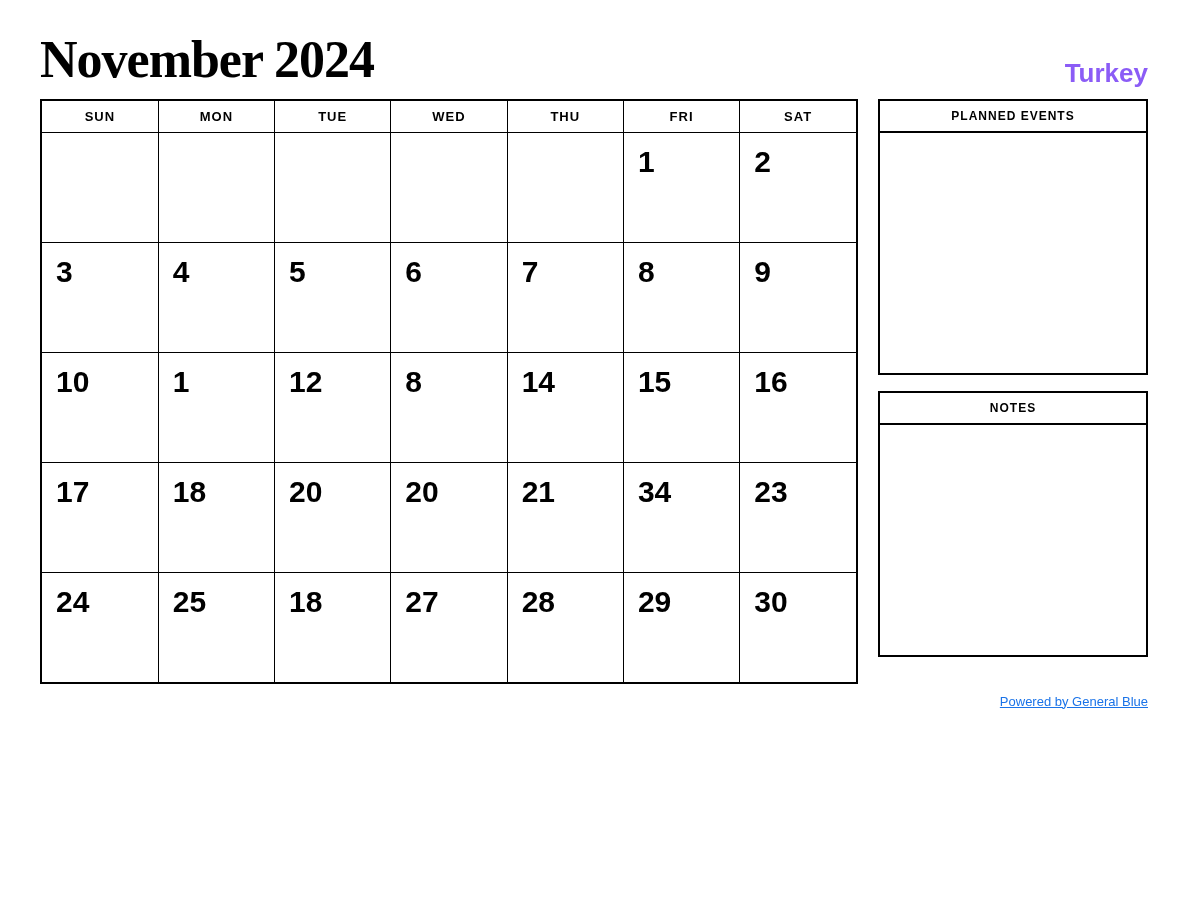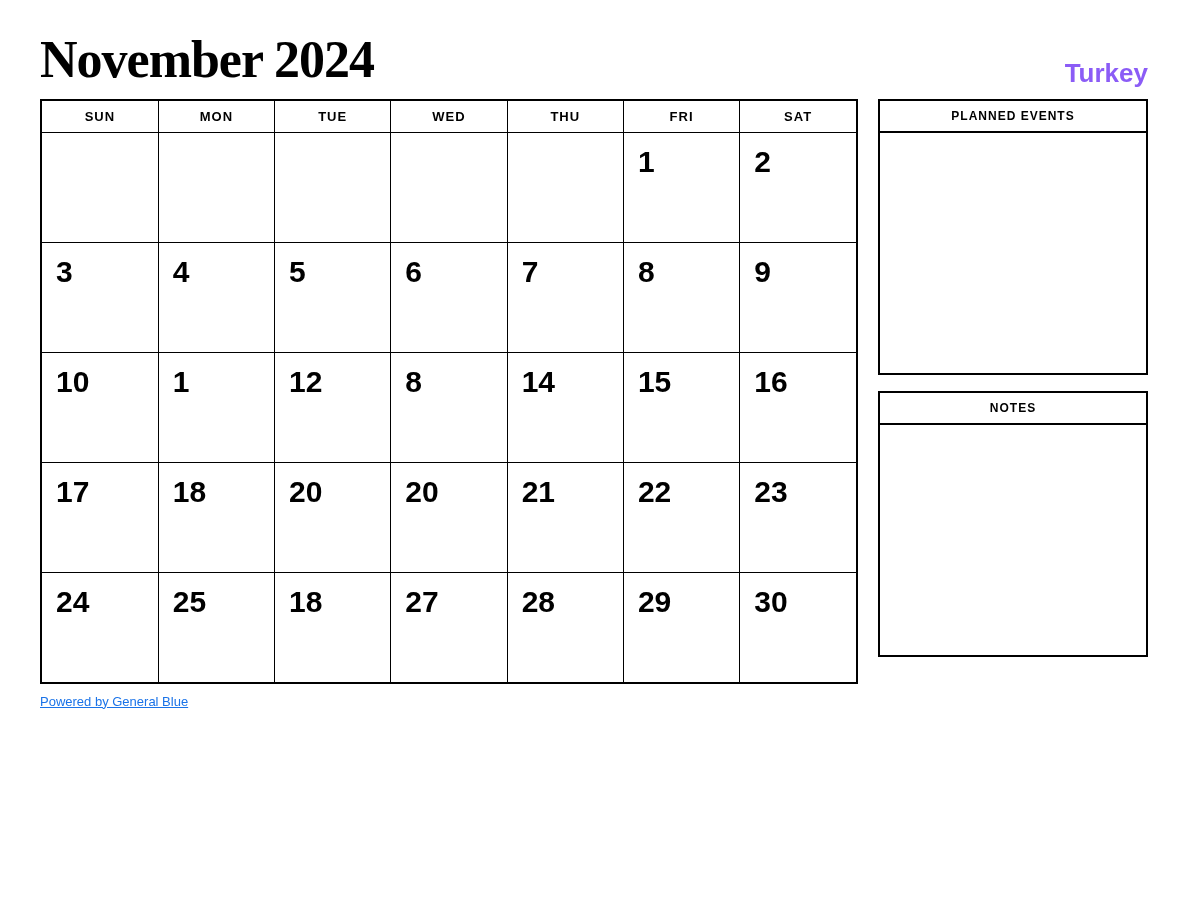--- a/index.html
+++ b/index.html
@@ -105,20 +105,21 @@
       height: 240px;
       background: #fff;
     }
 
     .sidebar-box-body-notes {
       height: 230px;
       background: #fff;
     }
 
     .powered-by {
+      text-align: right;
       margin-top: 10px;
       font-size: 13px;
     }
 
     .powered-by a {
       color: #1a73e8;
       text-decoration: underline;
     }
   </style>
 </head>
@@ -170,21 +171,21 @@
             <td>14</td>
             <td>15</td>
             <td>16</td>
           </tr>
           <tr>
             <td>17</td>
             <td>18</td>
             <td>20</td>
             <td>20</td>
             <td>21</td>
-            <td>22</td>
+            <td>34</td>
             <td>23</td>
           </tr>
           <tr>
             <td>24</td>
             <td>25</td>
             <td>18</td>
             <td>27</td>
             <td>28</td>
             <td>29</td>
             <td>30</td>

